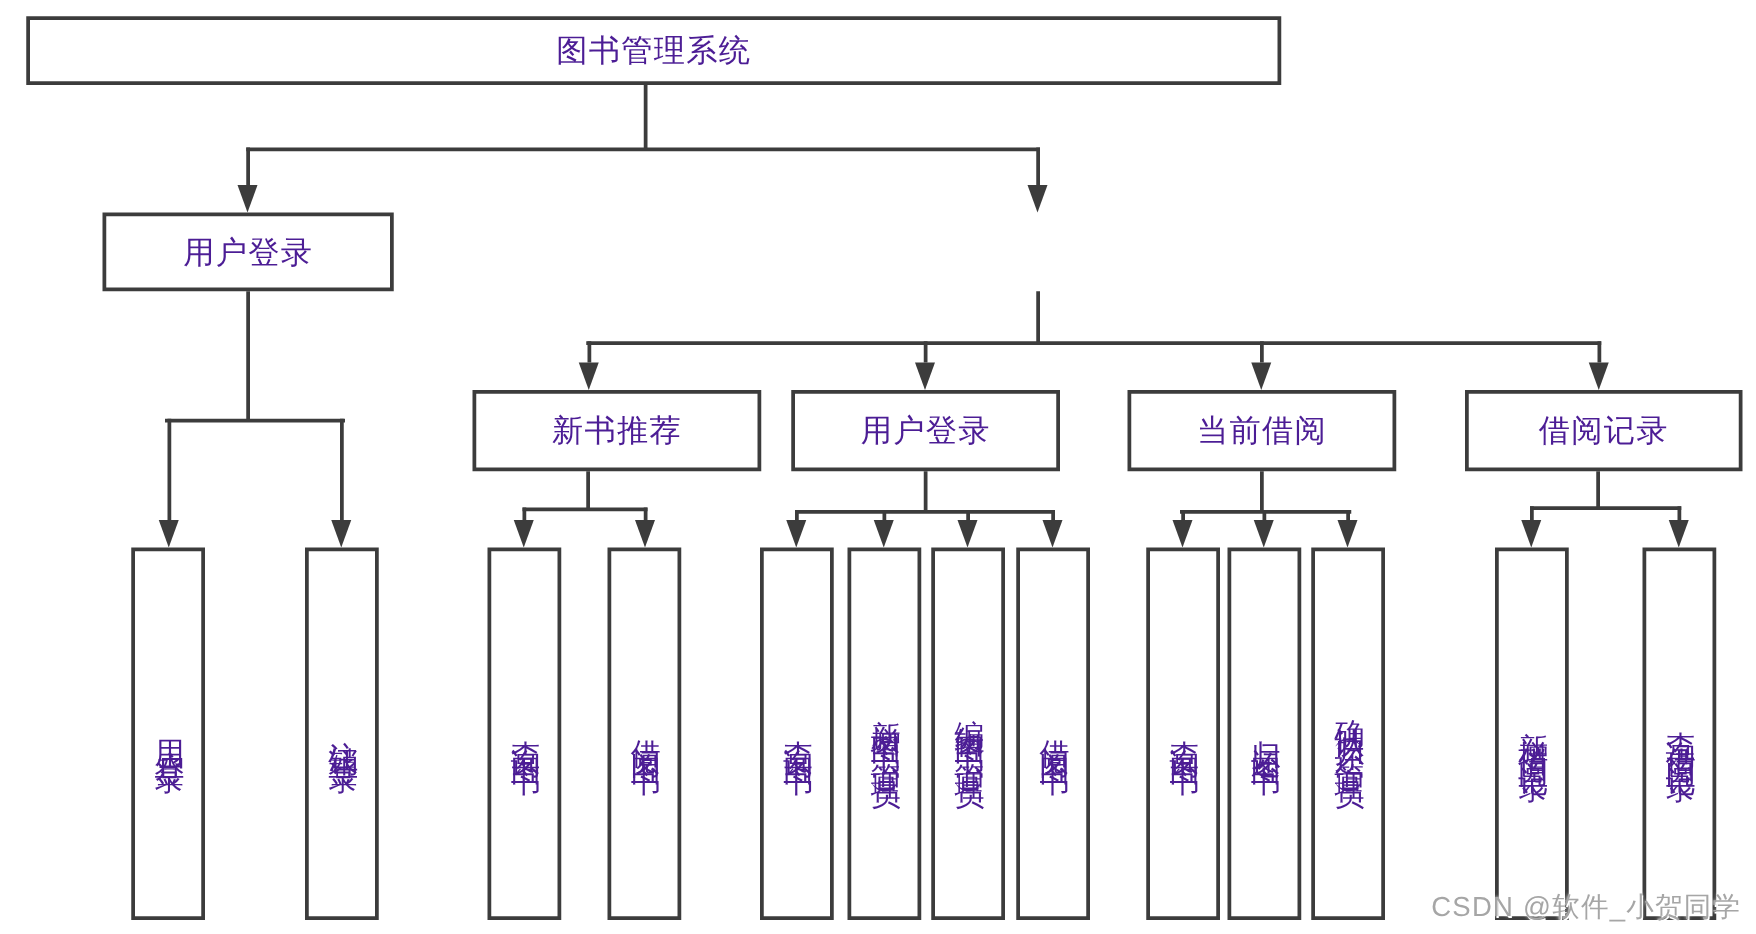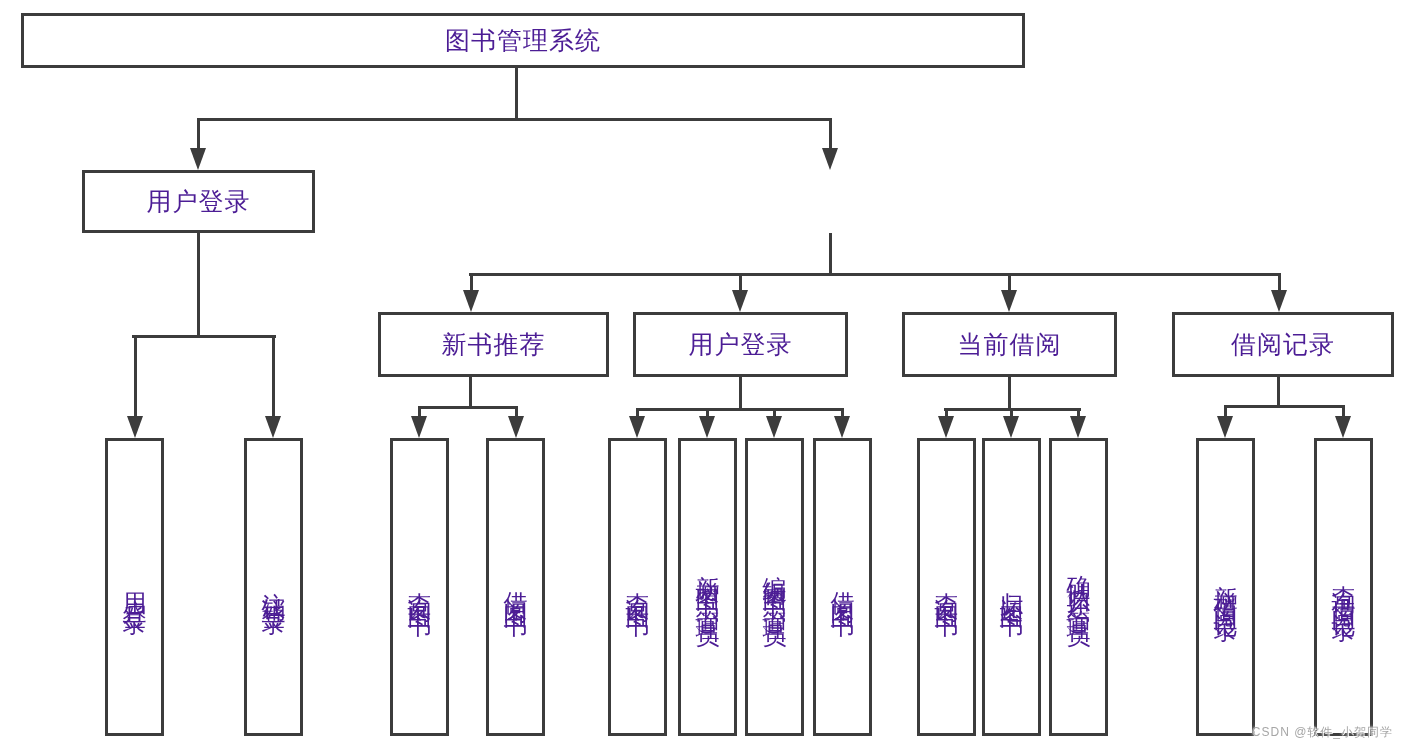--- a/index.html
+++ b/index.html
@@ -18,21 +18,21 @@
     font-size:24px;letter-spacing:7px;line-height:1;white-space:normal;
   }
   .hline{position:absolute;height:3px;background:var(--line,#3c3c3c);}
   .vline{position:absolute;width:3px;background:var(--line,#3c3c3c);}
   .arrow{position:absolute;width:16px;display:flex;flex-direction:column;align-items:center;}
   .arrow .shaft{width:3px;flex:1 1 auto;background:var(--line,#3c3c3c);}
   .arrow .head{width:0;height:0;flex:0 0 auto;
     border-left:8px solid transparent;border-right:8px solid transparent;
     border-top:22px solid var(--line,#3c3c3c);}
   .watermark{
-    position:absolute;right:12px;bottom:6px;font-size:12px;letter-spacing:1px;
+    position:absolute;right:12px;bottom:6px;font-size:22px;letter-spacing:1px;
     color:var(--wm,#a6a6a6);z-index:5;text-shadow:0 0 3px #fff,1px 1px 0 #fff;
     white-space:nowrap;
   }
 </style>
 </head>
 <body>
 
 <div class="canvas">
 
   <div class="box" style="left:21px;top:13px;width:1004px;height:55px;">

